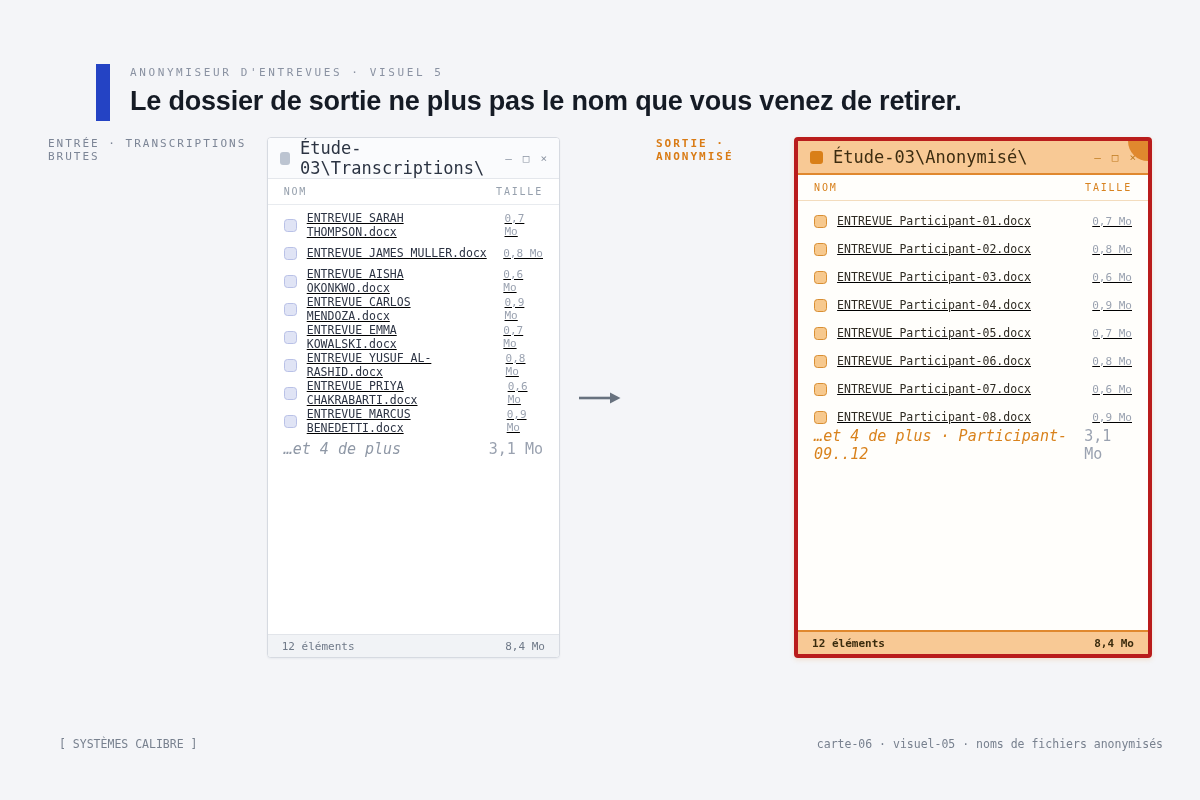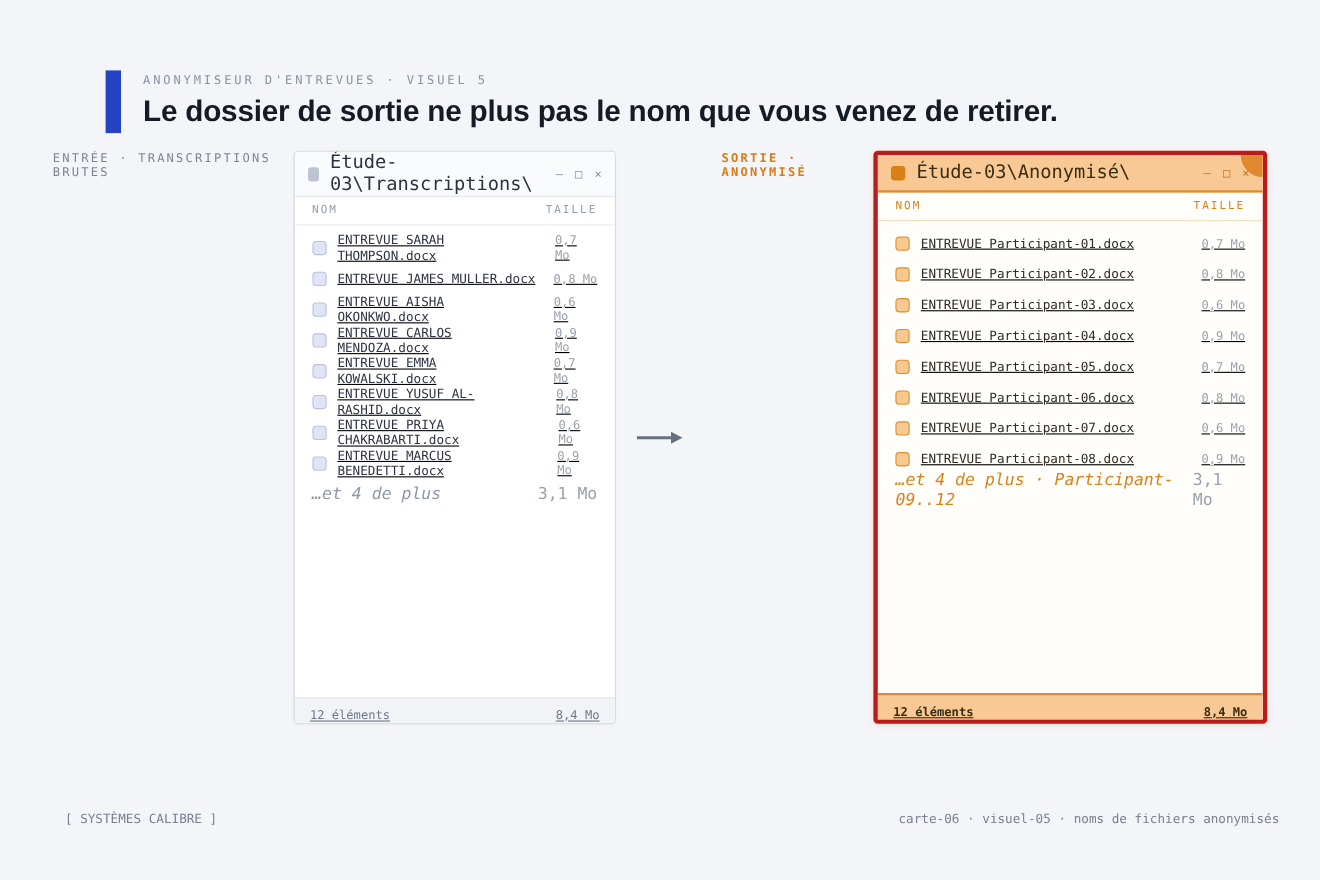--- a/index.html
+++ b/index.html
@@ -67,22 +67,22 @@
   .file-size { margin-left:auto; font-size:11px; color:#9aa2b0; }
 
   .more-row { height:28px; display:flex; align-items:center; padding:0 16px; font-size:15px; }
   .more-label { font-style:italic; }
   .input  .more-label { color:#8f98a6; }
   .output .more-label { color:#d9821c; }
   .more-size { margin-left:auto; color:#9aa2b0; }
 
   .spacer { flex:1; }
 
-  .statusbar { flex:0 0 22px; display:flex; align-items:flex-end; justify-content:space-between;
-               padding:0 14px; font-size:11px;text-decoration:underline; }
+  .statusbar { flex:0 0 22px; display:flex; align-items:center; justify-content:space-between;
+               padding:0 14px; font-size:11px; }
   .input  .statusbar { background:#f1f3f6; border-top:1px solid #e2e5ea; color:#6f7988; }
   .output .statusbar { background:#f8c995; border-top:2px solid #e0882e; color:#3a2b0d; font-weight:bold; }
 
   
   .arrow-wrap { width:80px; align-self:center; display:flex; justify-content:center; }
 
   
   .caption { position:absolute; top:706px; left:0; width:1200px; text-align:center;
              font-family:"Liberation Sans",sans-serif; font-size:13.5px; color:#5a6170; }
   .bottom-footer { position:absolute; left:59px; top:737px; width:1104px;

